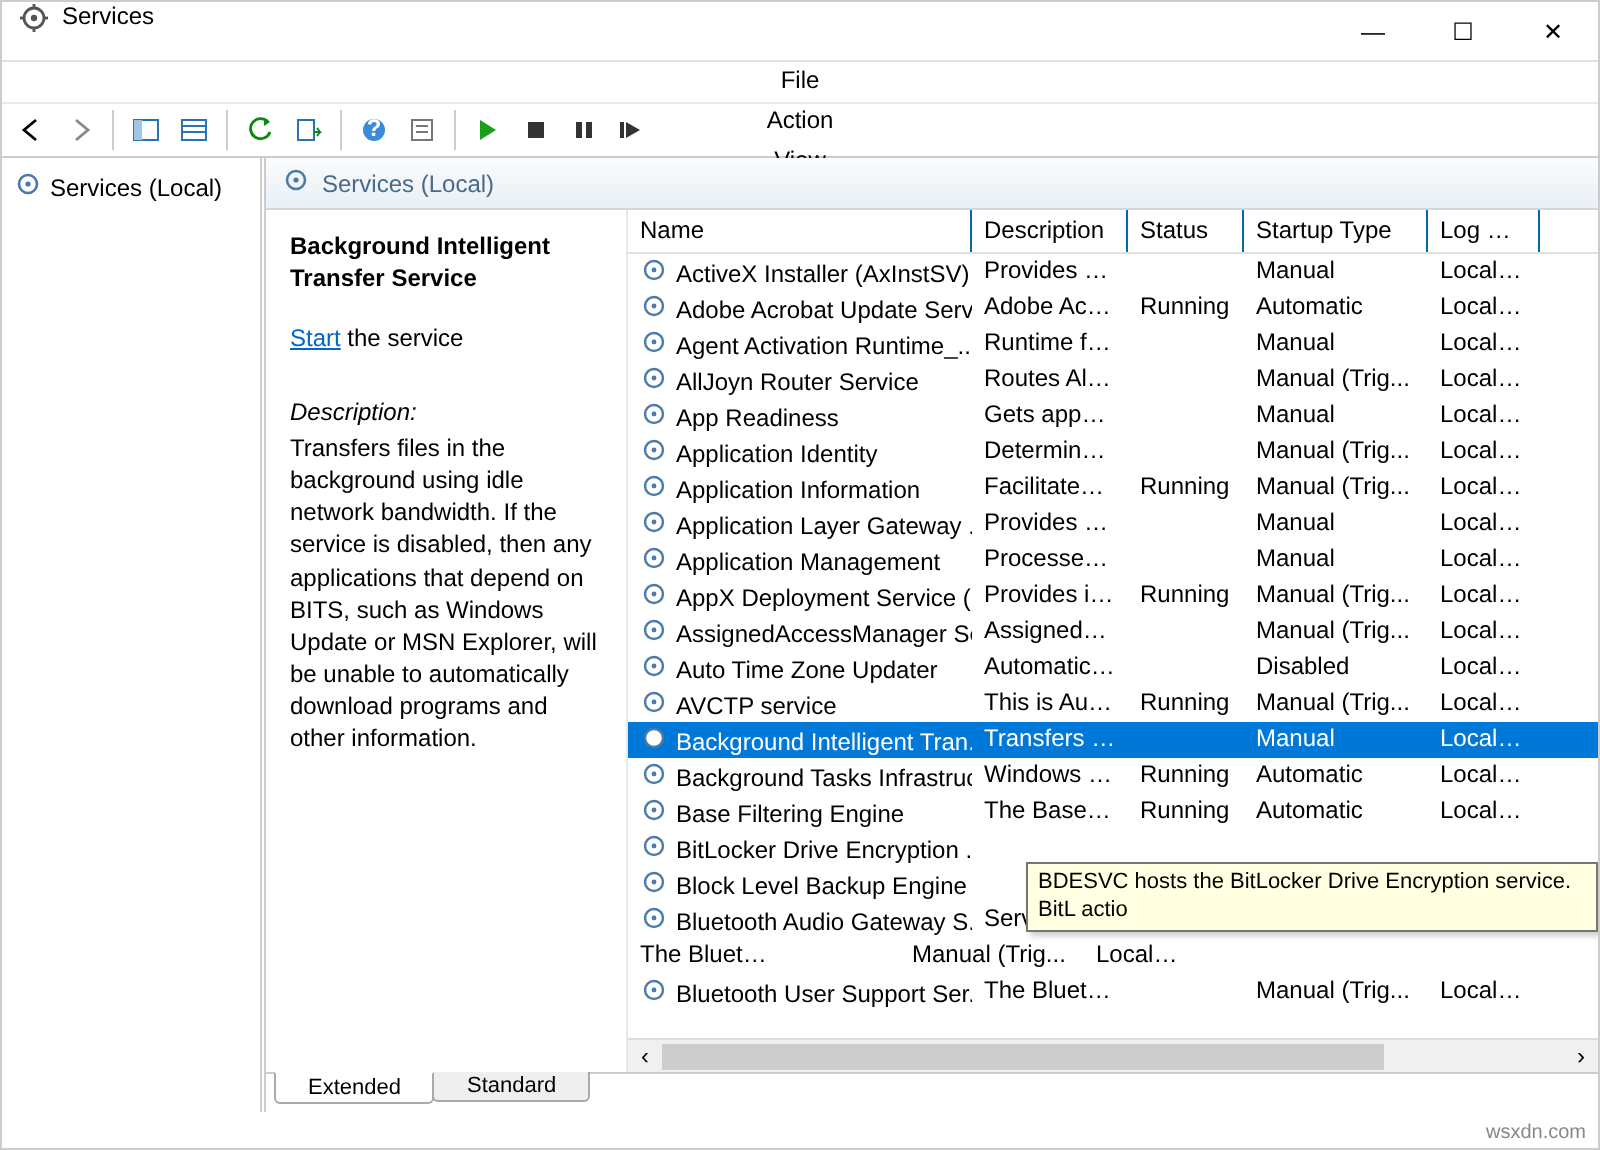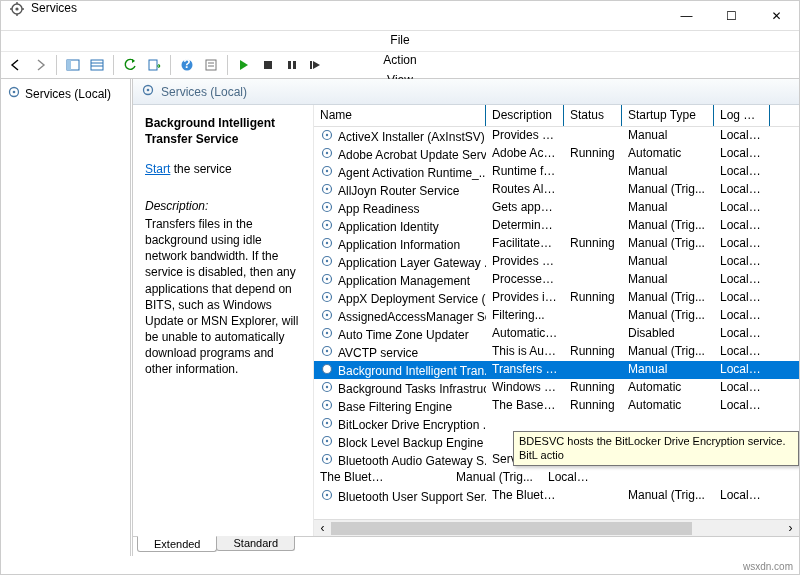--- a/index.html
+++ b/index.html
@@ -321,21 +321,21 @@
               <div class="cell c-logon">Local Sy</div>
             </div>
             <div class="row">
               <div class="cell c-name name-cell">
                 <span><svg class="gear-svc" viewBox="0 0 14 14">
                     <circle cx="7" cy="7" r="4.5" fill="none" stroke="#4a7aa7" stroke-width="1.2"></circle>
                     <circle cx="7" cy="7" r="1.2" fill="#4a7aa7"></circle>
                   </svg></span>
                 <span>AssignedAccessManager Se...</span>
               </div>
-              <div class="cell c-desc">Filtering...</div>
+              <div class="cell c-desc">AssignedAc...</div>
               <div class="cell c-status"></div>
               <div class="cell c-start">Manual (Trig...</div>
               <div class="cell c-logon">Local Sy</div>
             </div>
             <div class="row">
               <div class="cell c-name name-cell">
                 <span><svg class="gear-svc" viewBox="0 0 14 14">
                     <circle cx="7" cy="7" r="4.5" fill="none" stroke="#4a7aa7" stroke-width="1.2"></circle>
                     <circle cx="7" cy="7" r="1.2" fill="#4a7aa7"></circle>
                   </svg></span>

